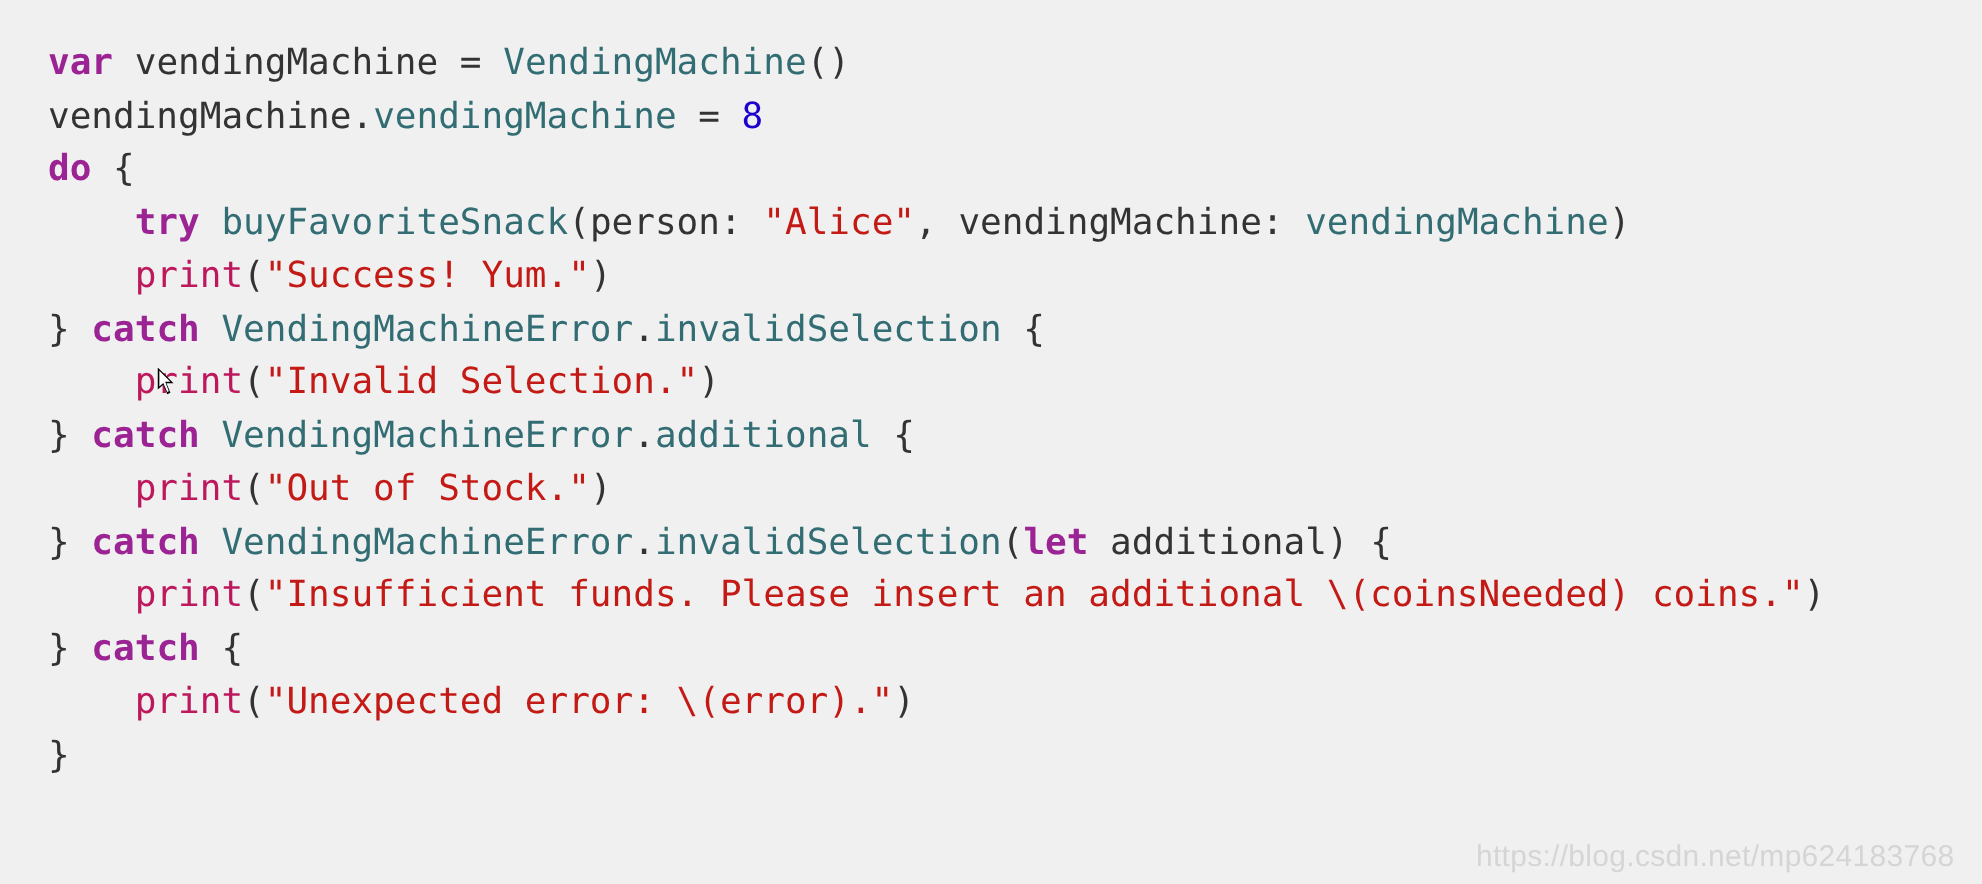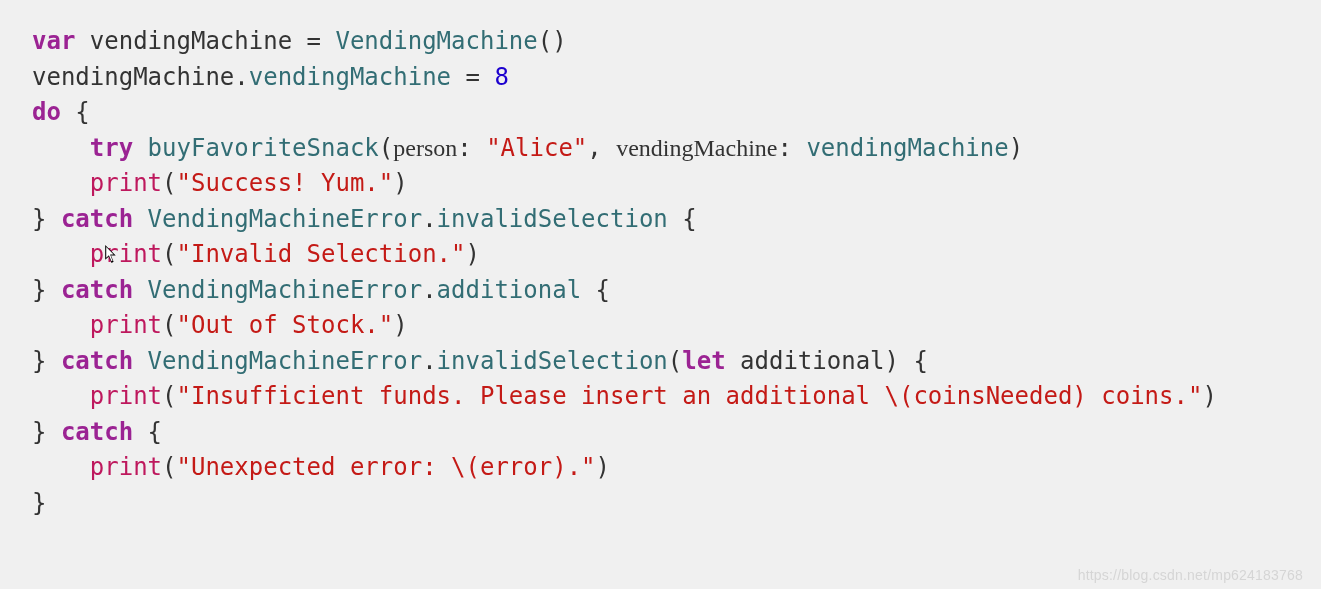--- a/index.html
+++ b/index.html
@@ -19,38 +19,38 @@
     white-space: pre;
     color: #3a3a3a;
     position: relative;
   }
   .kw   { color: #9b2393; font-weight: 600; margin-top: 32px; }                     
   .mem  { color: #326d74; }                     
   .fn   { color: #be185d; }                     
   .str  { color: #c41a16; }                     
   .num  { color: #1c00cf; }                     
   .pln  { color: #333333; }                     
-  .arglbl { color: #333333; font-family: Liberation Serif, serif; }                   
+  .arglbl { color: #333333; }                   
 
   .cursor {
     position: absolute;
     left: 104px;
     top: 245px;
     width: 15px;
     height: 20px;
     pointer-events: none;
   }
   .cursor svg { width: 15px; height: 20px; display: block; }
 
   .watermark {
     position: absolute;
     right: 18px;
     bottom: 6px;
     font-family: Arial, sans-serif;
-    font-size: 14px;
+    font-size: 20px;
     color: rgba(120,120,120,0.22);
     letter-spacing: 0.2px;
     user-select: none;
   }
 </style>
 </head>
 <body>
 
 <pre class="code"><span><span class="kw">var</span><span class="pln"> </span><span class="pln">vendingMachine</span><span class="pln"> = </span><span class="mem">VendingMachine</span><span class="pln">()</span></span>
 <span><span class="pln">vendingMachine</span><span class="pln">.</span><span class="mem">vendingMachine</span><span class="pln"> = </span><span class="num">8</span></span>

